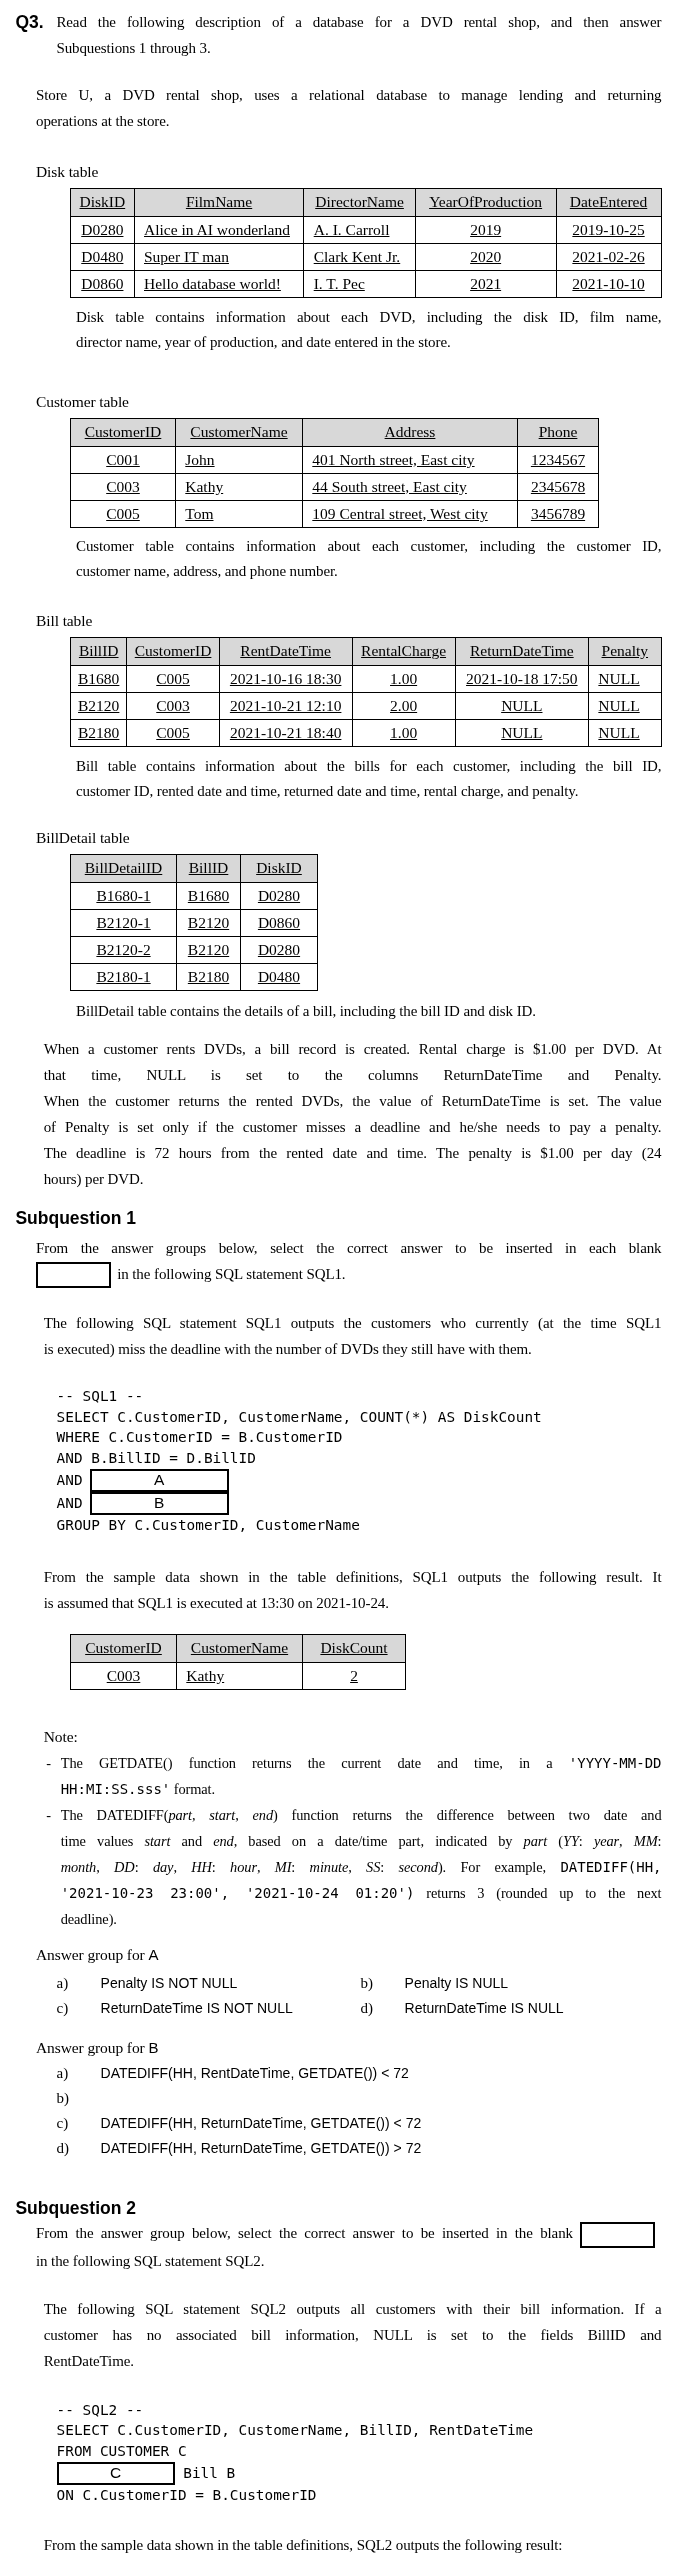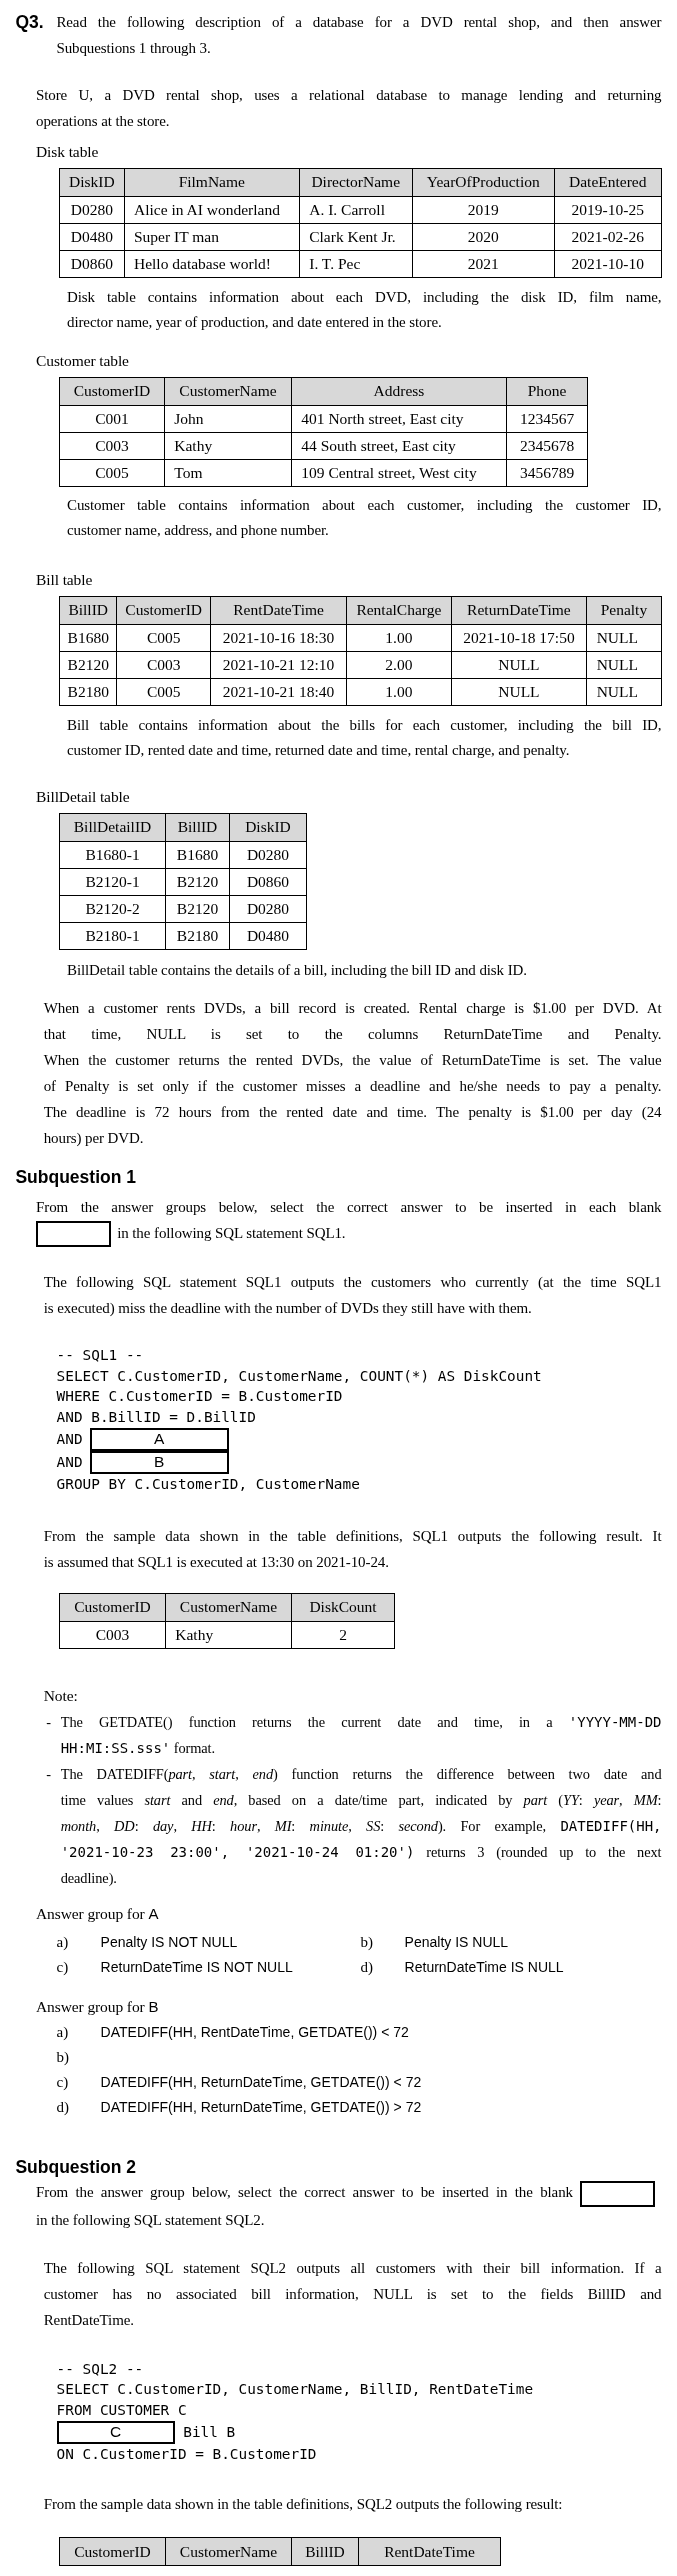--- a/index.html
+++ b/index.html
@@ -14,27 +14,27 @@
   .line{text-align:justify;text-align-last:justify;line-height:26px;}
   .line.last{text-align-last:left;}
   .it{font-style:italic;}
   .mono{font-family:"DejaVu Sans Mono",monospace;font-size:14px;letter-spacing:0;}
   .sans{font-family:"Liberation Sans",sans-serif;font-size:15px;letter-spacing:0;}
   .subq{font-family:"Liberation Sans",sans-serif;font-weight:bold;font-size:17.5px;line-height:23px;margin-left:-20.6px;letter-spacing:0;}
   .q3{display:flex;margin-left:-20.6px;}
   .q3label{width:41px;flex:none;font-family:"Liberation Sans",sans-serif;font-weight:bold;font-size:17.5px;line-height:26px;letter-spacing:0;}
   .q3body{flex:1;}
   .tbl-title{font-size:15.5px;line-height:20.6px;}
-  .caption{margin-left:31px;}
+  .caption{margin-left:40px;}
   .caption .line{line-height:25px;}
   .indent15{margin-left:7.7px;}
   .notelabel{font-size:15.5px;line-height:26px;margin-left:7.7px;}
   .grouptitle{font-size:15.5px;line-height:26px;}
   
-  .twrap{margin-left:23px;}
+  .twrap{margin-left:34px;text-decoration:underline;}
   table{border-collapse:collapse;border:1.5px solid var(--border);font-size:15.5px;letter-spacing:0;}
   th{background:var(--table-header-bg);font-weight:normal;height:25px;border:1px solid var(--border);border-bottom:1.5px solid var(--border);text-align:center;}
   td{height:24px;border:1px solid var(--border);}
   td.c{text-align:center;}
   td.l{text-align:left;padding-left:9.3px;}
   
   .code{margin-left:20.6px;font-family:"DejaVu Sans Mono",monospace;font-size:14.4px;letter-spacing:0;}
   .codeline{line-height:20.6px;white-space:pre;}
   .cbox{display:inline-block;box-sizing:border-box;width:139px;height:23px;border:2.6px solid var(--border);
         text-align:center;font-family:"Liberation Sans",sans-serif;font-size:15.5px;line-height:17.5px;vertical-align:middle;}
@@ -64,21 +64,21 @@
         <div class="line">Read the following description of a database for a DVD rental shop, and then answer</div>
         <div class="line last">Subquestions 1 through 3.</div>
       </div>
   </div>
 
   <div style="margin-top:20.6px">
       <div class="line">Store U, a DVD rental shop, uses a relational database to manage lending and returning</div>
       <div class="line last">operations at the store.</div>
     </div>
 
-  <div class="tbl-title" style="margin-top:8px">Disk table</div>
+  <div class="tbl-title" style="margin-top:28px">Disk table</div>
   <div class="twrap" style="margin-top:5.2px">
       <table>
         <colgroup>
           <col style="width: 65px;">
           <col style="width: 177px;">
           <col style="width: 113px;">
           <col style="width: 143px;">
           <col style="width: 107px;">
         </colgroup>
         <thead>
@@ -113,21 +113,21 @@
             <td class="c">2021-10-10</td>
           </tr>
         </tbody>
       </table>
     </div>
   <div class="caption" style="margin-top:7.2px">
       <div class="line">Disk table contains information about each DVD, including the disk ID, film name,</div>
       <div class="line last">director name, year of production, and date entered in the store.</div>
     </div>
 
-  <div class="tbl-title" style="margin-top:16px">Customer table</div>
+  <div class="tbl-title" style="margin-top:37px">Customer table</div>
   <div class="twrap" style="margin-top:5.2px">
       <table>
         <colgroup>
           <col style="width: 105px;">
           <col style="width: 127px;">
           <col style="width: 215px;">
           <col style="width: 81px;">
         </colgroup>
         <thead>
           <tr>

